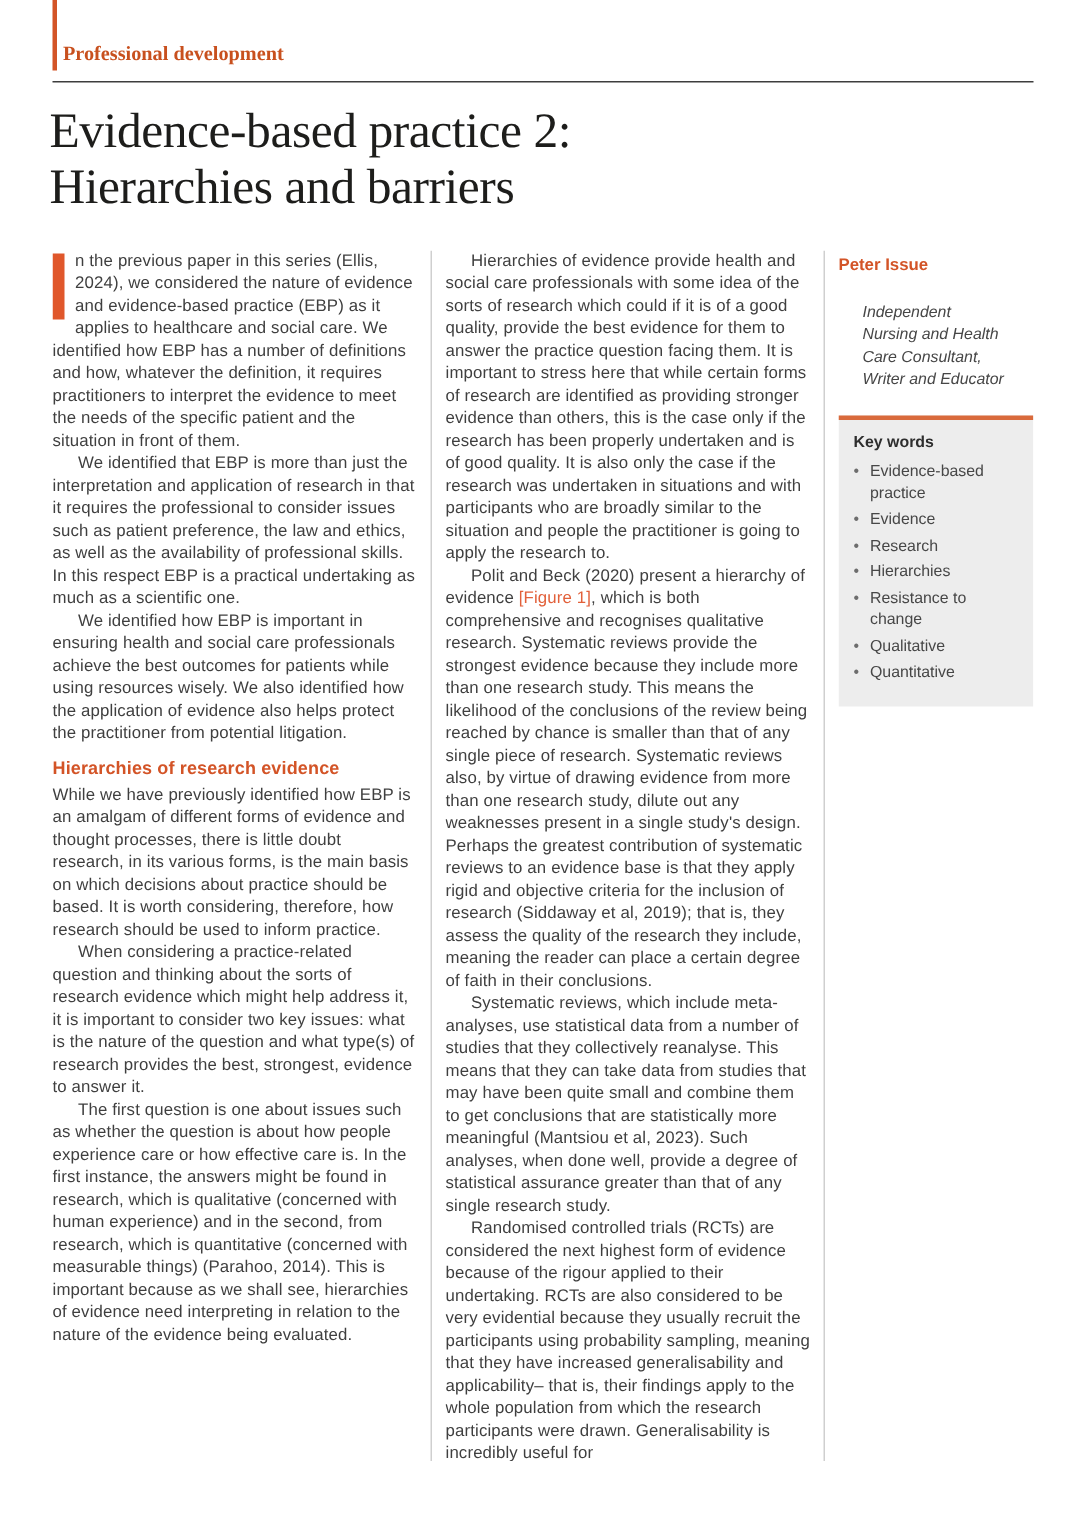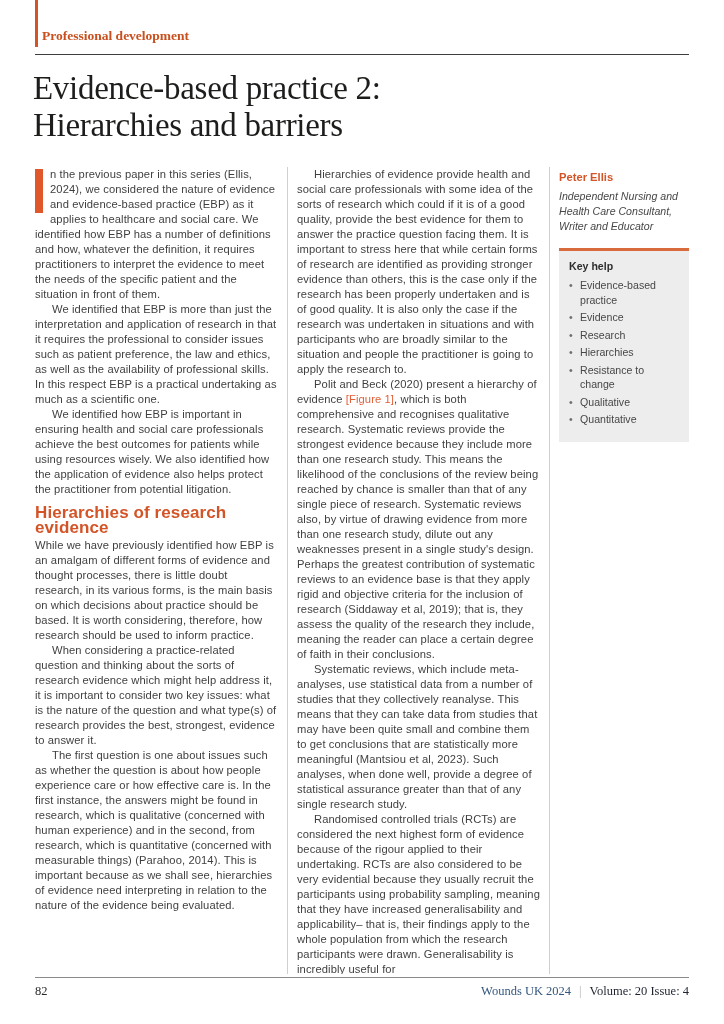--- a/index.html
+++ b/index.html
@@ -74,21 +74,21 @@
   .col p { margin: 0; }
   .col p.indent { text-indent: 17px; }
   .drop-cap {
     float: left;
     width: 8px; height: 44px;
     background: #E0572B;
     margin: 2px 7px 0 0;
   }
   h2.section-heading {
     margin: 8px 0 3px 0;
-    font-size: 17px;
+    font-size: 12px;
     font-weight: 700;
     color: #D35427;
   }
   .figlink {
     color: #E2603A;
     font-weight: 500;
   }
 
   
   .sidebar {
@@ -100,21 +100,21 @@
   }
   .author-name {
     font-weight: 700;
     font-size: 11.2px;
     color: #D35427;
     margin: 0 0 4px 0;
   }
   .author-bio {
     font-style: italic;
     color: #474747;
-    margin: 0;
+    margin: 16px;
   }
   .keywords-box {
     margin-top: 14px;
     background: #ededed;
     border-top: 3px solid #D96A3C;
     padding: 8px 10px 12px 10px;
   }
   .keywords-title {
     font-weight: 700;
     color: #2e2e2e;
@@ -185,40 +185,32 @@
     <section class="col">
       <p class="indent">Hierarchies of evidence provide health and social care professionals with some idea of the sorts of research which could if it is of a good quality, provide the best evidence for them to answer the practice question facing them. It is important to stress here that while certain forms of research are identified as providing stronger evidence than others, this is the case only if the research has been properly undertaken and is of good quality. It is also only the case if the research was undertaken in situations and with participants who are broadly similar to the situation and people the practitioner is going to apply the research to.</p>
       <p class="indent"><span>Polit and Beck (2020) present a hierarchy of evidence </span><span class="figlink">[Figure 1]</span><span>, which is both comprehensive and recognises qualitative research. Systematic reviews provide the strongest evidence because they include more than one research study. This means the likelihood of the conclusions of the review being reached by chance is smaller than that of any single piece of research. Systematic reviews also, by virtue of drawing evidence from more than one research study, dilute out any weaknesses present in a single study's design. Perhaps the greatest contribution of systematic reviews to an evidence base is that they apply rigid and objective criteria for the inclusion of research (Siddaway et al, 2019); that is, they assess the quality of the research they include, meaning the reader can place a certain degree of faith in their conclusions.</span></p>
       <p class="indent">Systematic reviews, which include meta-analyses, use statistical data from a number of studies that they collectively reanalyse. This means that they can take data from studies that may have been quite small and combine them to get conclusions that are statistically more meaningful (Mantsiou et al, 2023). Such analyses, when done well, provide a degree of statistical assurance greater than that of any single research study.</p>
       <p class="indent">Randomised controlled trials (RCTs) are considered the next highest form of evidence because of the rigour applied to their undertaking. RCTs are also considered to be very evidential because they usually recruit the participants using probability sampling, meaning that they have increased generalisability and applicability– that is, their findings apply to the whole population from which the research participants were drawn. Generalisability is incredibly useful for</p>
     </section>
 
     <div class="vdiv"></div>
 
     <aside class="sidebar">
-      <p class="author-name">Peter Ellis</p>
+      <p class="author-name">Peter Issue</p>
       <p class="author-bio">Independent Nursing and Health Care Consultant, Writer and Educator</p>
       <div class="keywords-box">
-        <p class="keywords-title">Key help</p>
+        <p class="keywords-title">Key words</p>
         <ul class="keywords-list">
           <li>Evidence-based practice</li>
           <li>Evidence</li>
           <li>Research</li>
           <li>Hierarchies</li>
           <li>Resistance to change</li>
           <li>Qualitative</li>
           <li>Quantitative</li>
         </ul>
       </div>
     </aside>
 
   </div>
 
-  <footer class="page-footer">
-    <span class="page-number">82</span>
-    <span class="footer-right">
-      <span class="journal-name">Wounds UK 2024</span>
-      <span class="footer-separator">|</span>
-      <span class="volume-issue">Volume: 20 Issue: 4</span>
-    </span>
-  </footer>
 
 </div>
 
 </body></html>

